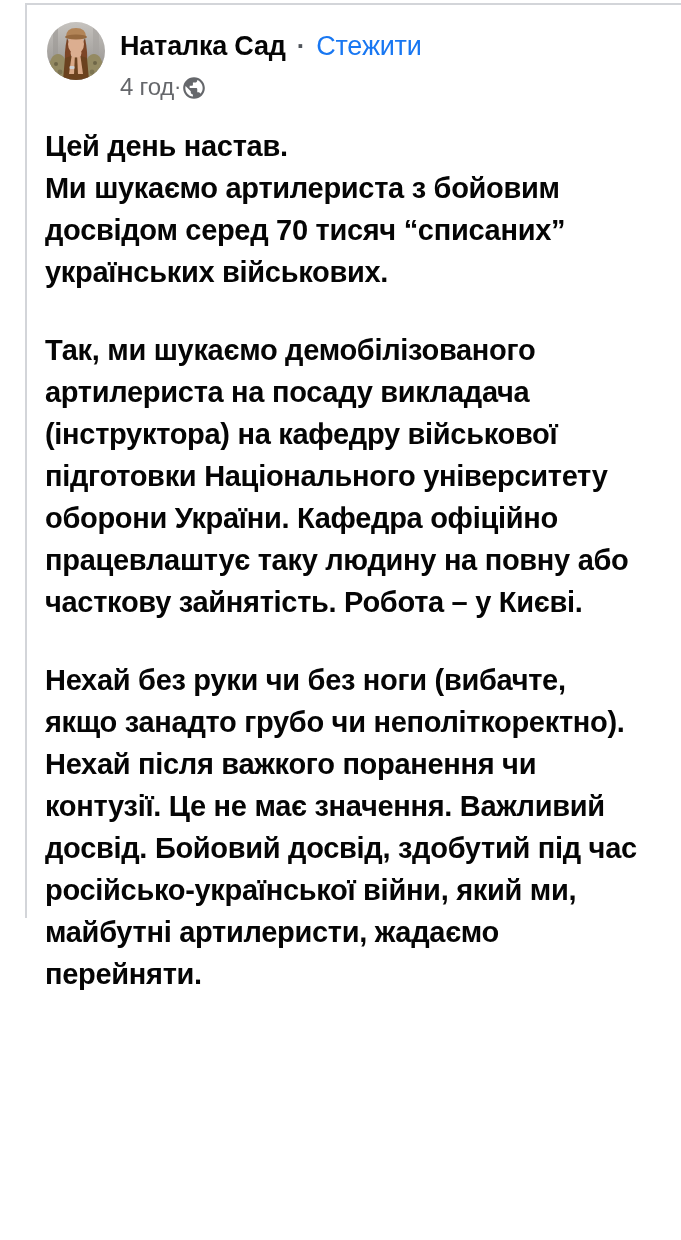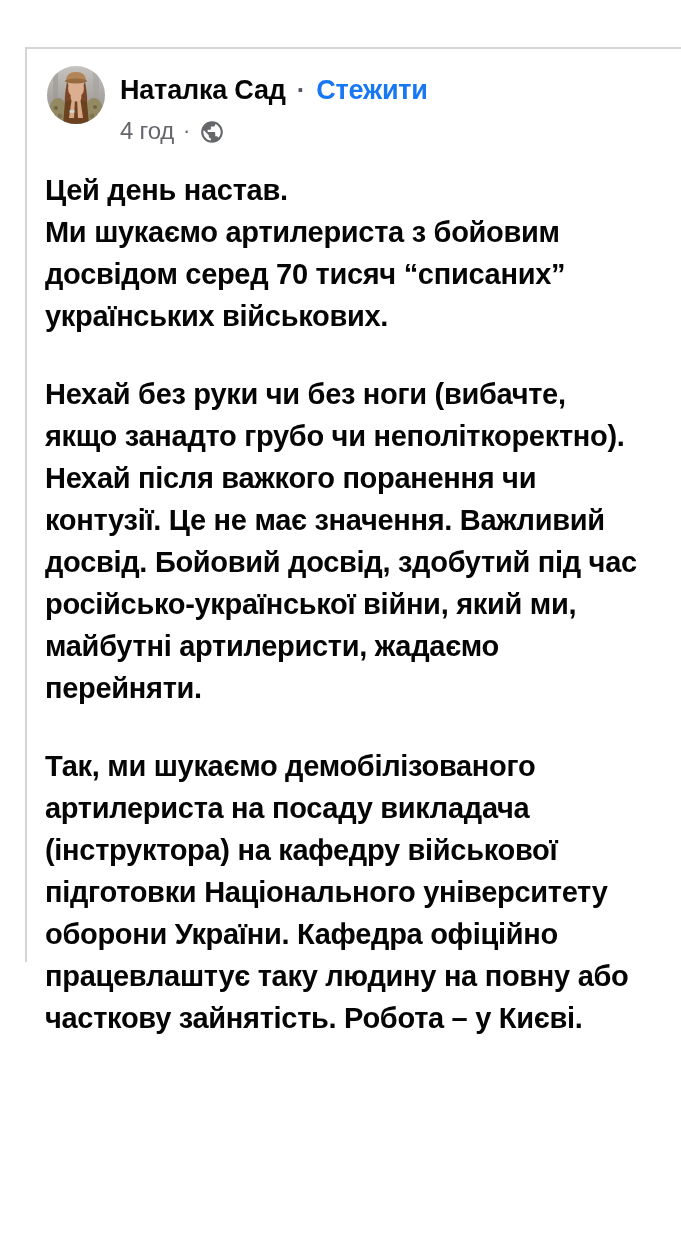--- a/index.html
+++ b/index.html
@@ -10,43 +10,42 @@
     overflow:hidden;
     position:relative;
   }
   .post-card {
     position:absolute;
     left:25px; top:3px;
     width:656px; height:915px;
     background:#ffffff;
     border-top:2px solid #d3d5d9;
     border-left:2px solid #d3d5d9;
-    margin-top:44px;
   }
   .post-header { position:absolute; left:0; top:0; width:100%; }
   .avatar {
     position:absolute; left:20px; top:17px;
     width:58px; height:58px;
     border-radius:50%;
     overflow:hidden;
     box-shadow: inset 0 0 0 1px rgba(0,0,0,0.08);
     cursor:pointer;
   }
   .avatar svg { display:block; }
   .header-text { position:absolute; left:93px; top:25px; }
   .name-row {
     display:flex; align-items:center; gap:11px;
     font-size:27px; font-weight:bold; line-height:32px;
     color:#050505; letter-spacing:-0.2px;
     white-space:nowrap;
   }
   .name-sep { color:#50555b; font-weight:bold; font-size:26px; }
-  .follow-link { color:#1877F2; font-weight:bold; cursor:pointer; text-decoration:none; }
+  .follow-link { color:#1877F2; font-weight:normal; cursor:pointer; text-decoration:none; }
   .meta-row {
-    display:flex; align-items:center; gap:9px;
+    display:flex; align-items:center; 
     margin-top:11px;
     font-size:24px; line-height:28px;
     color:#65676B; letter-spacing:-0.2px;text-align:right;
   }
   .meta-sep { font-size:22px; }
   .globe-icon { width:26px; height:26px; display:block; margin-top:1px; }
   .post-text {
     position:absolute;
     left:18px; top:120px;
     width:636px;
@@ -122,30 +121,30 @@
       </div>
     </div>
 
   </div>
 
   <div class="post-text">
       <div class="post-paragraph">Цей день настав.
 Ми шукаємо артилериста з бойовим
 досвідом серед 70 тисяч “списаних”
 українських військових.</div>
+      <div class="post-paragraph">Так, ми шукаємо демобілізованого
+артилериста на посаду викладача
+(інструктора) на кафедру військової
+підготовки Національного університету
+оборони України. Кафедра офіційно
+працевлаштує таку людину на повну або
+часткову зайнятість. Робота – у Києві.</div>
       <div class="post-paragraph">Нехай без руки чи без ноги (вибачте,
 якщо занадто грубо чи неполіткоректно).
 Нехай після важкого поранення чи
 контузії. Це не має значення. Важливий
 досвід. Бойовий досвід, здобутий під час
 російсько-української війни, який ми,
 майбутні артилеристи, жадаємо
 перейняти.</div>
-      <div class="post-paragraph">Так, ми шукаємо демобілізованого
-артилериста на посаду викладача
-(інструктора) на кафедру військової
-підготовки Національного університету
-оборони України. Кафедра офіційно
-працевлаштує таку людину на повну або
-часткову зайнятість. Робота – у Києві.</div>
     </div>
 
 </div>
 
 </body></html>

